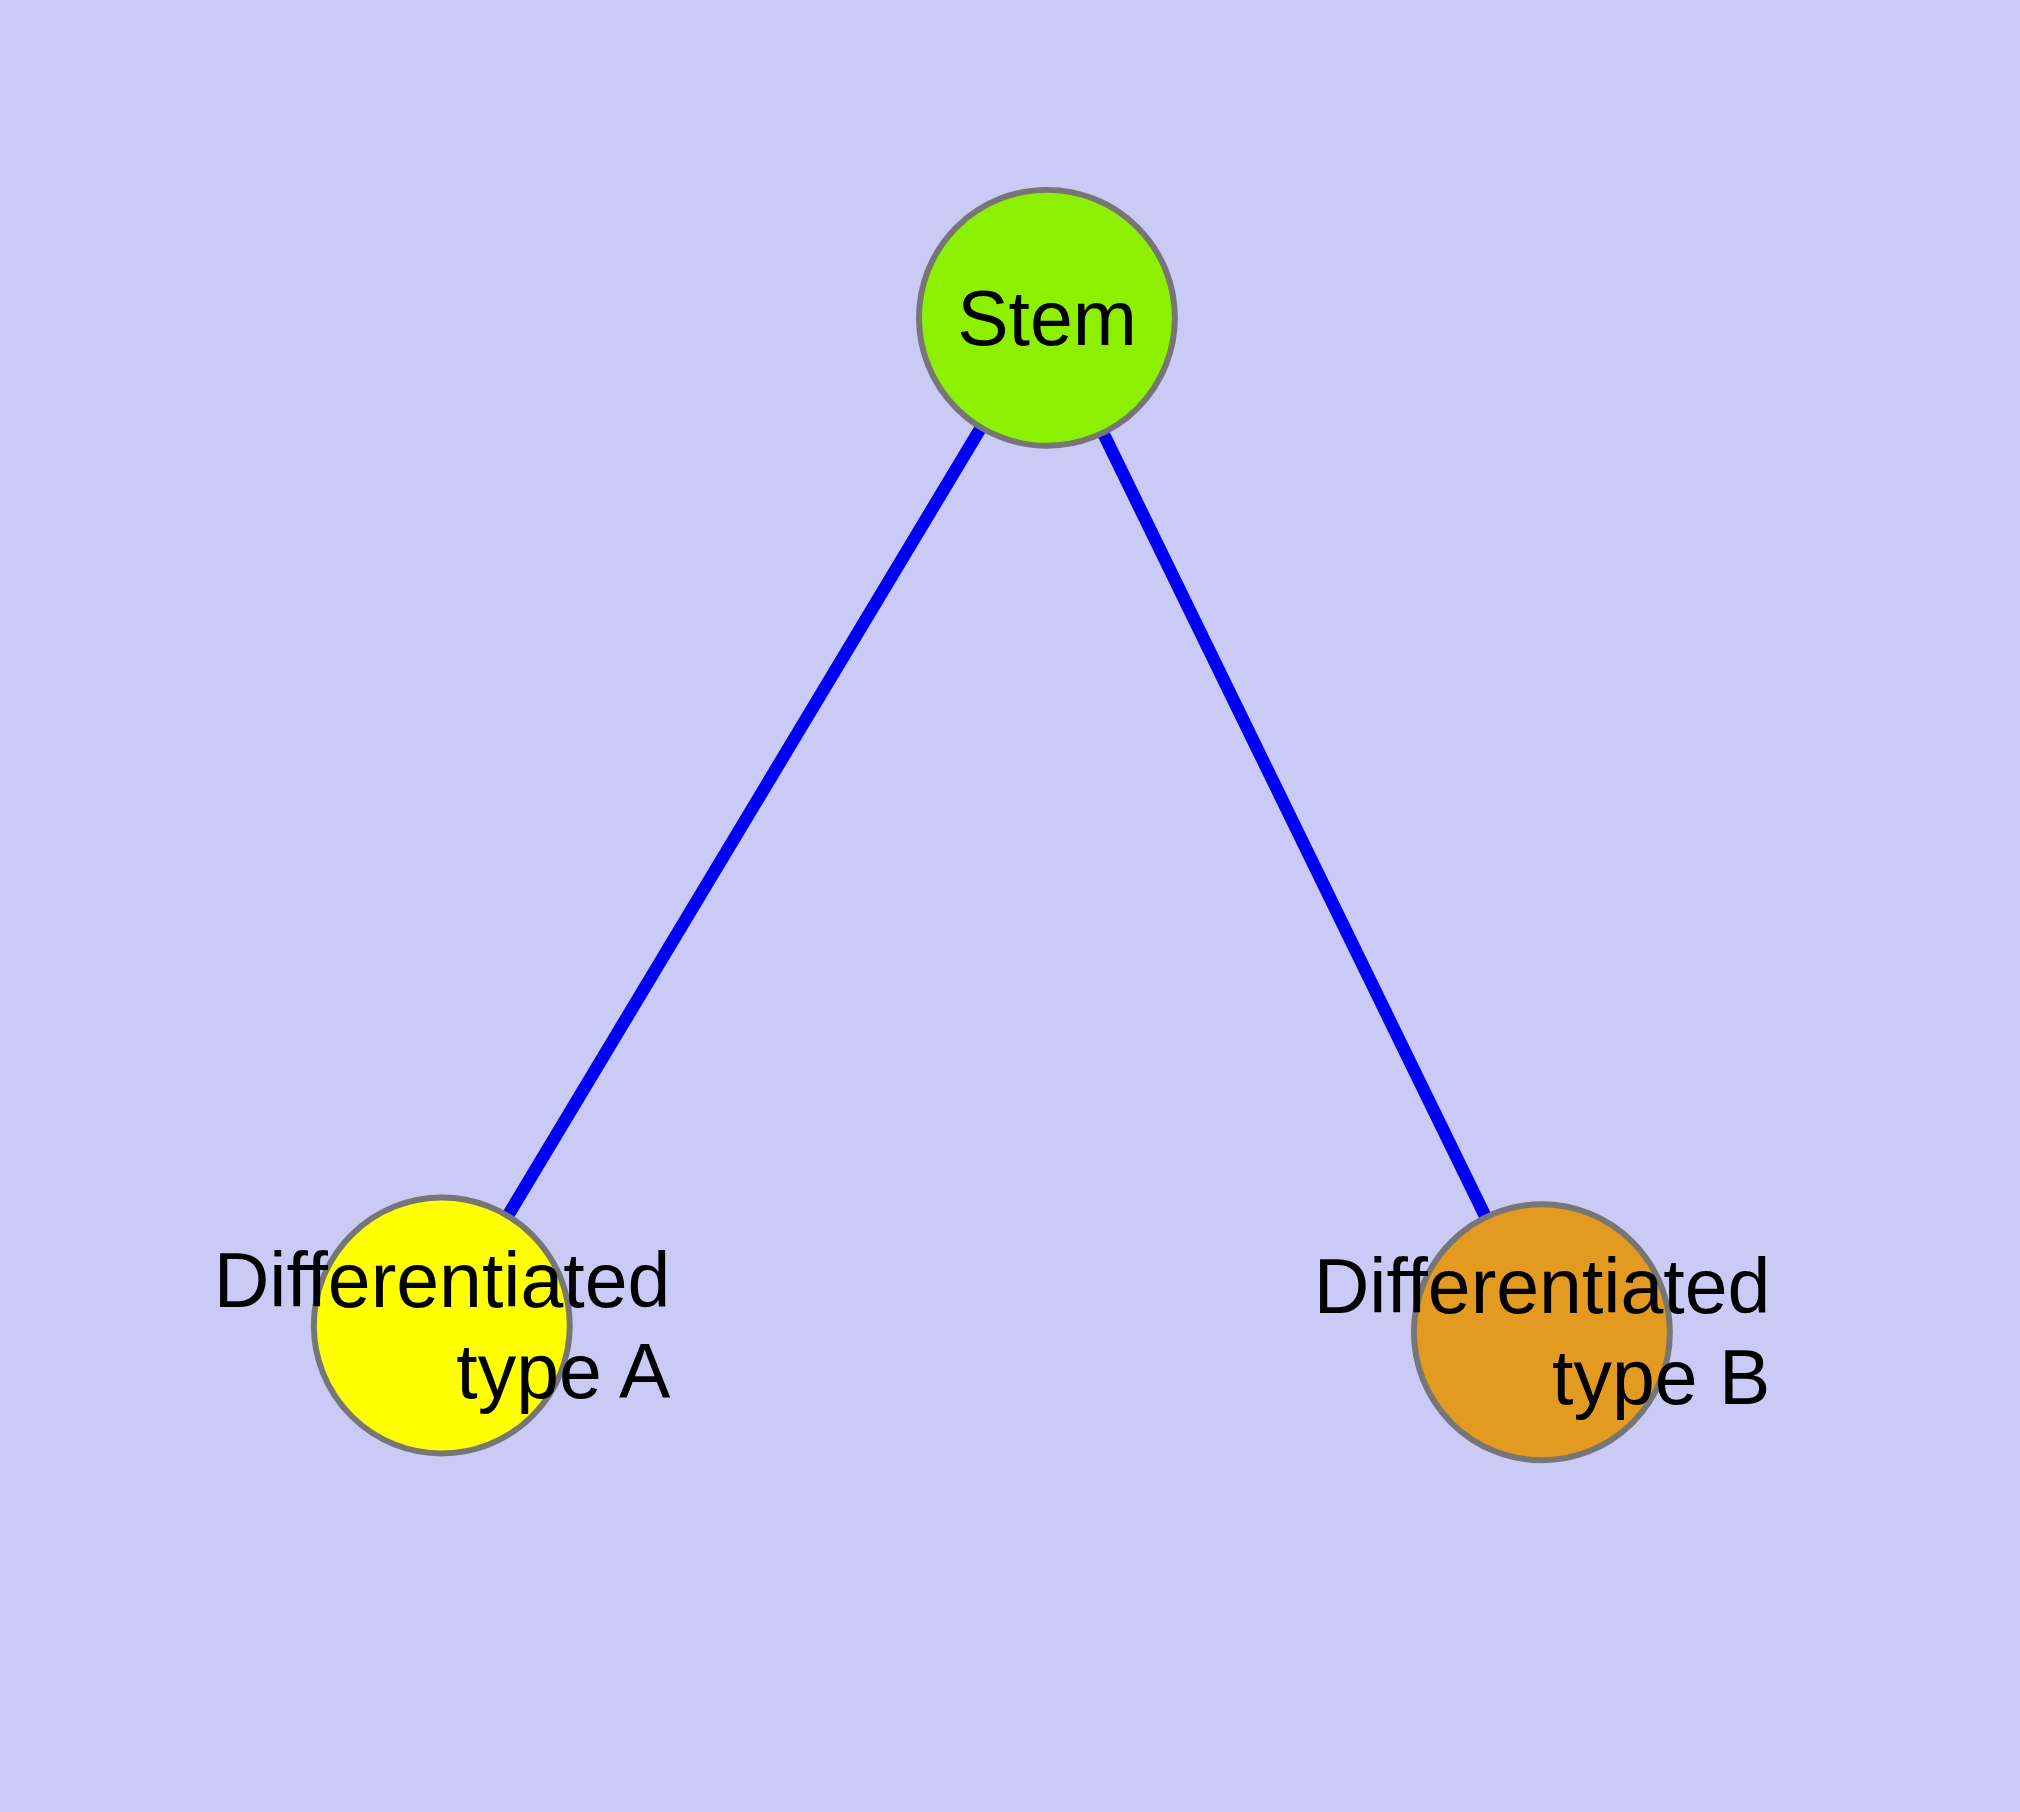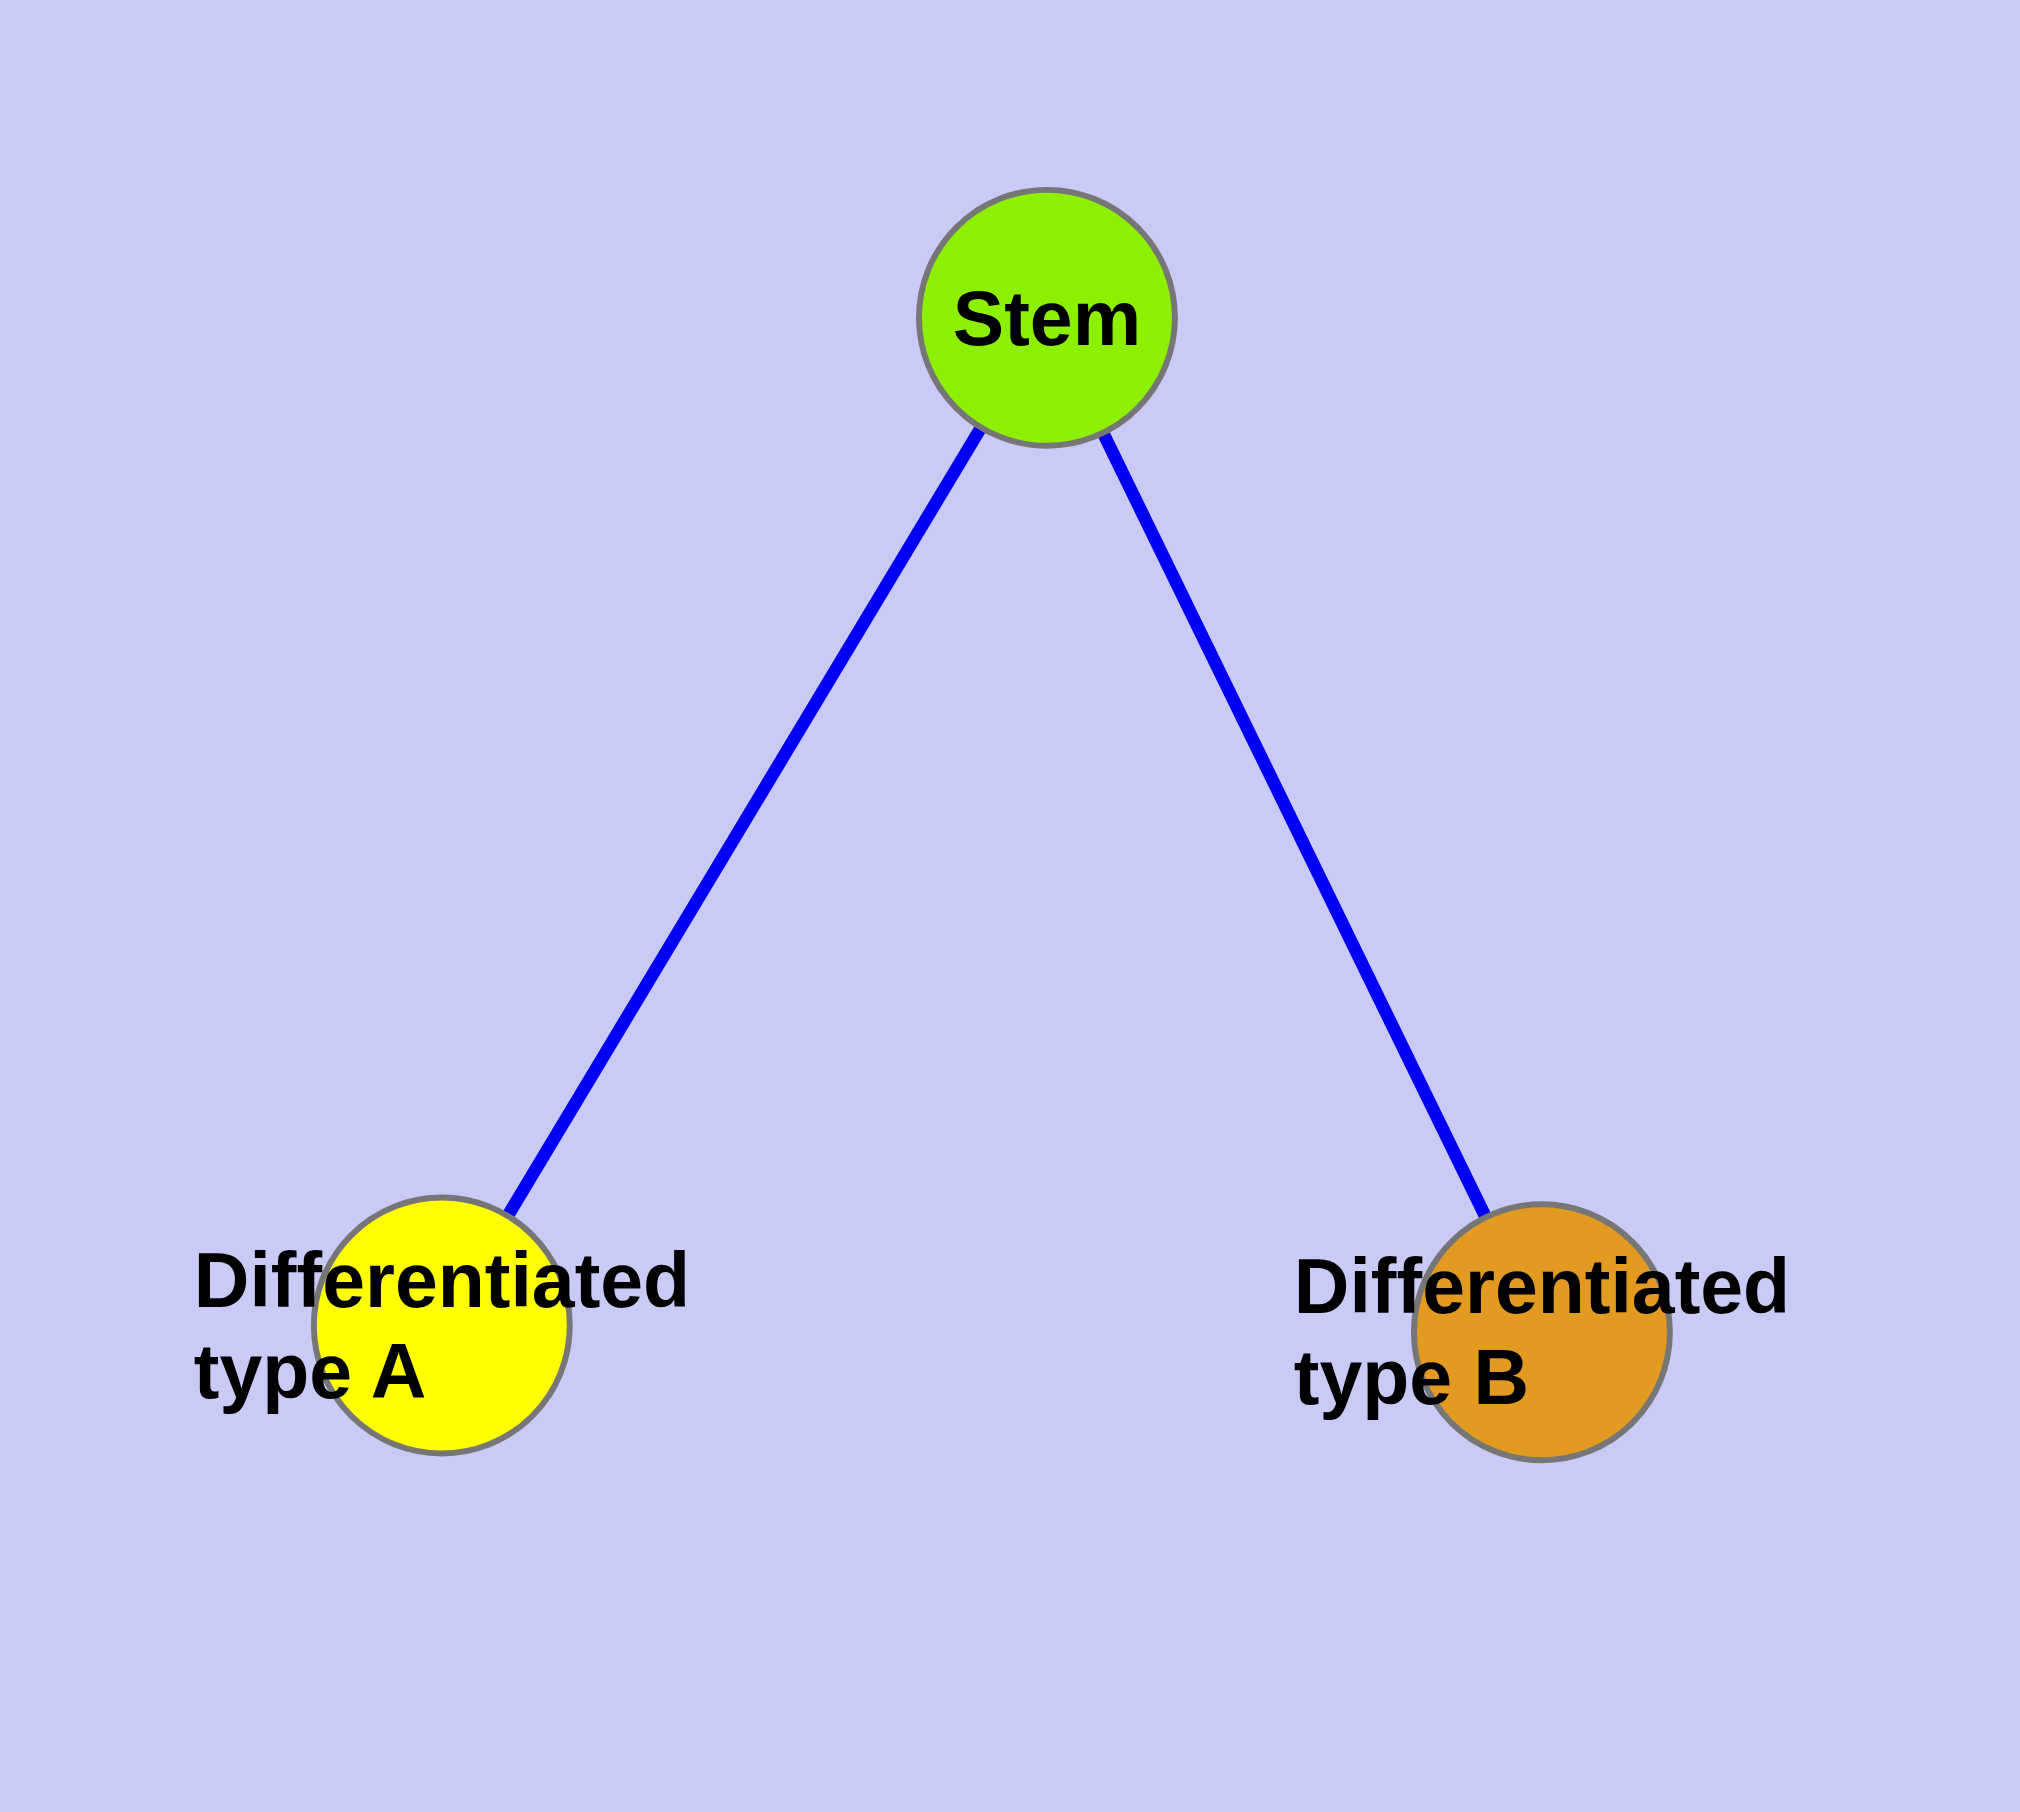--- a/index.html
+++ b/index.html
@@ -29,23 +29,23 @@
     stroke-linecap: butt;
   }
   .node-circle {
     stroke-width: 7px;
   }
   .node-label {
     position: absolute;
     transform: translate(-50%, -50%);
     font-size: 77px;
     line-height: 91px;
-    font-weight: bold;
+    font-weight: normal;
     color: #000000;
-    text-align: left;
+    text-align: right;
     white-space: pre-line;
     pointer-events: none;
   }
   .label-stem   { left: 1047px; top: 318px;  }
   .label-type-a { left: 442px;  top: 1326px; }
   .label-type-b { left: 1542px; top: 1332px; }
 </style>
 </head>
 <body>
 

